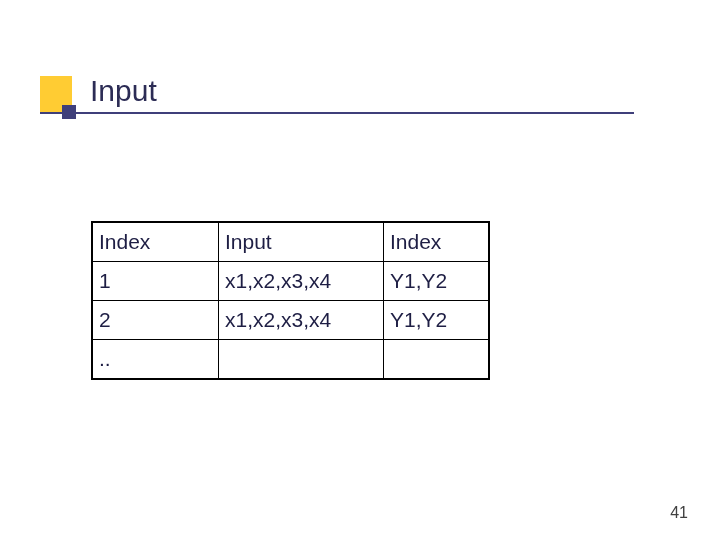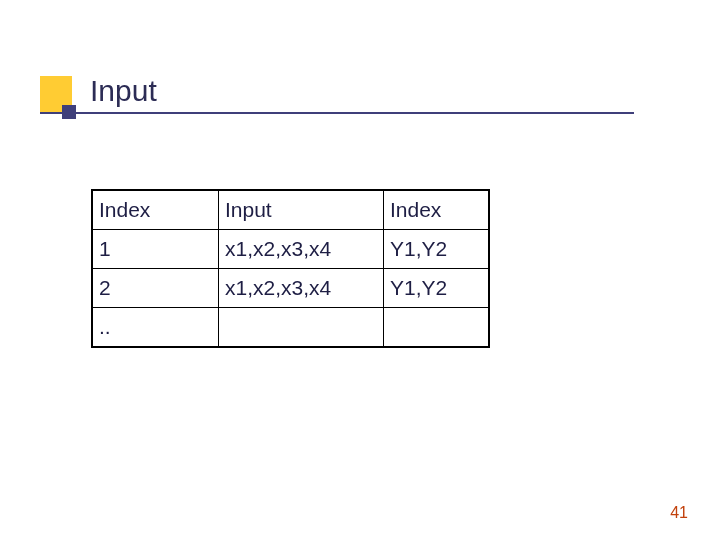--- a/index.html
+++ b/index.html
@@ -55,39 +55,40 @@
   .tbl-wrap {
     position: absolute;
     left: 91px;
     top: 189px;
   }
   table.data {
     border-collapse: collapse;
     border: 2px solid #000;
     font-size: 21px;
     color: #1e1e44;
+    margin-top: 32px;
   }
   table.data td {
     border: 1px solid #000;
     padding: 4px 6px 4px 6px;
     vertical-align: middle;
     height: 30px;
   }
   
   table.data td.c0 { width: 113px; }
   table.data td.c1 { width: 152px; }
   table.data td.c2 { width: 92px; }
 
   
   .pagenum {
     position: absolute;
     right: 32px;
     bottom: 18px;
     font-size: 16px;
-    color: #c2410c;
+    color: #404040;
     font-family: Arial, sans-serif;
   }
 </style>
 </head>
 <body>
 
 <div class="hdr">
   <div class="hdr-yellow"></div>
   <div class="hdr-line"></div>
   <div class="hdr-small-sq"></div>

